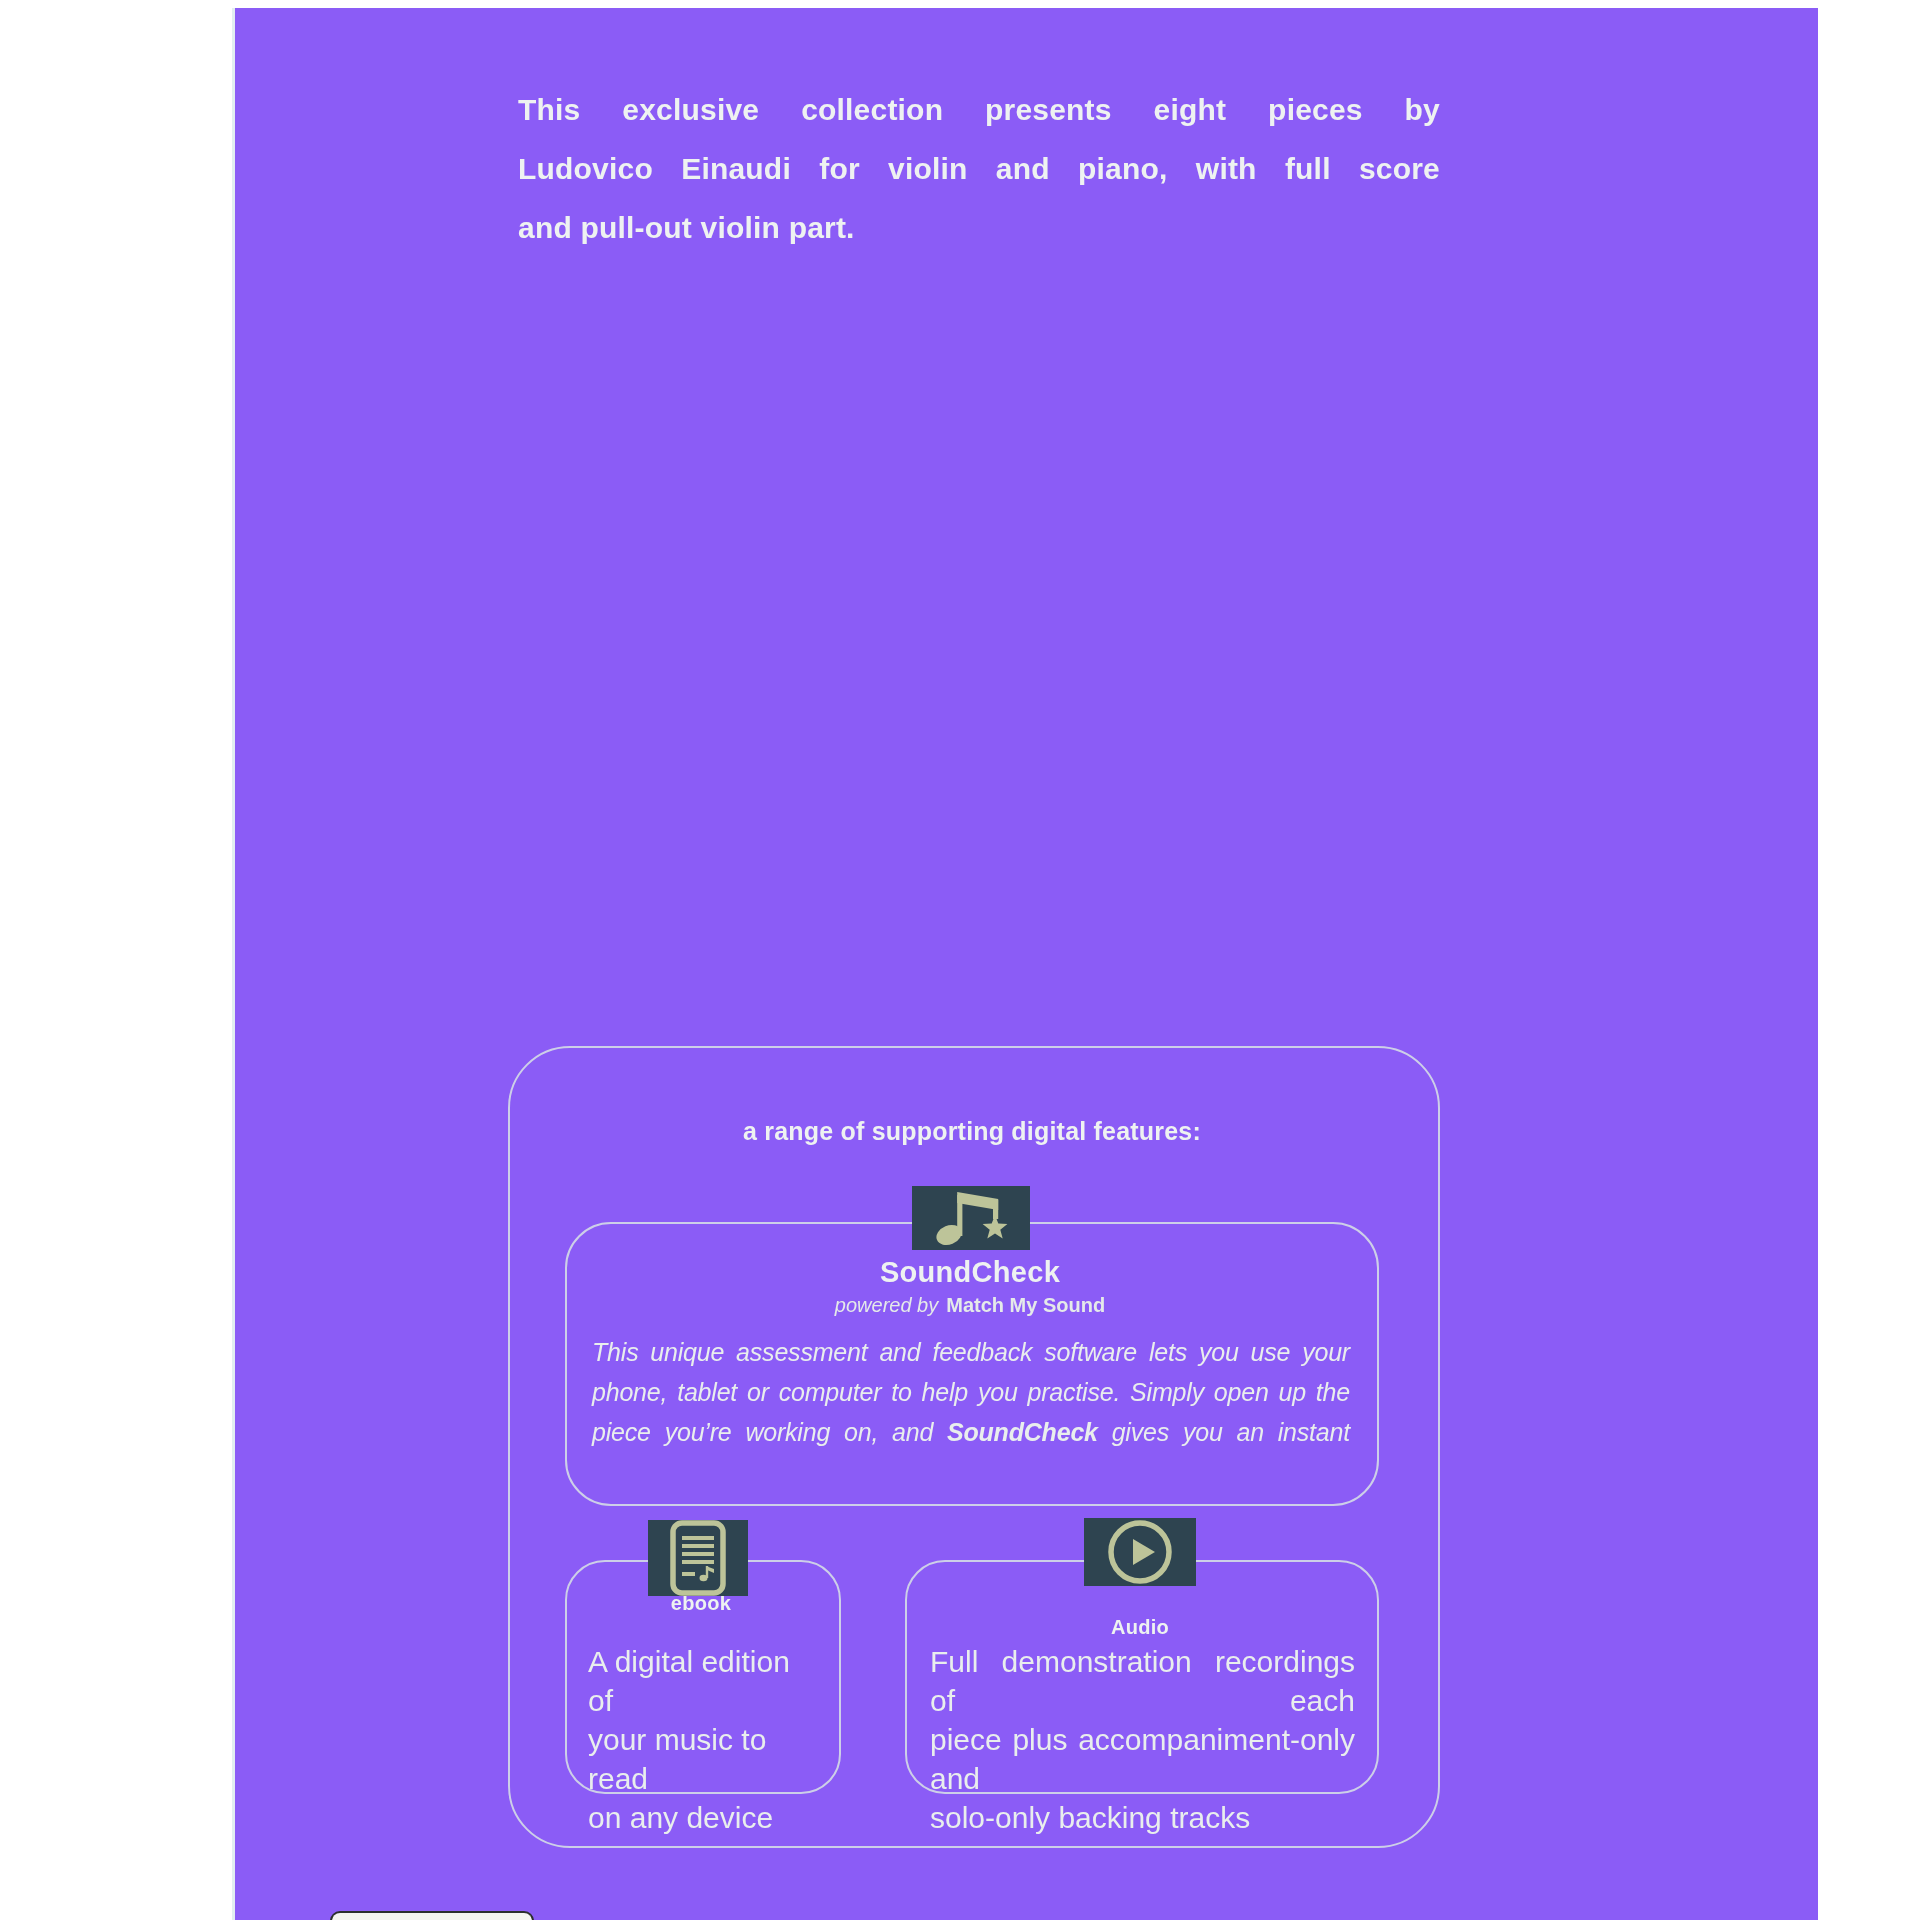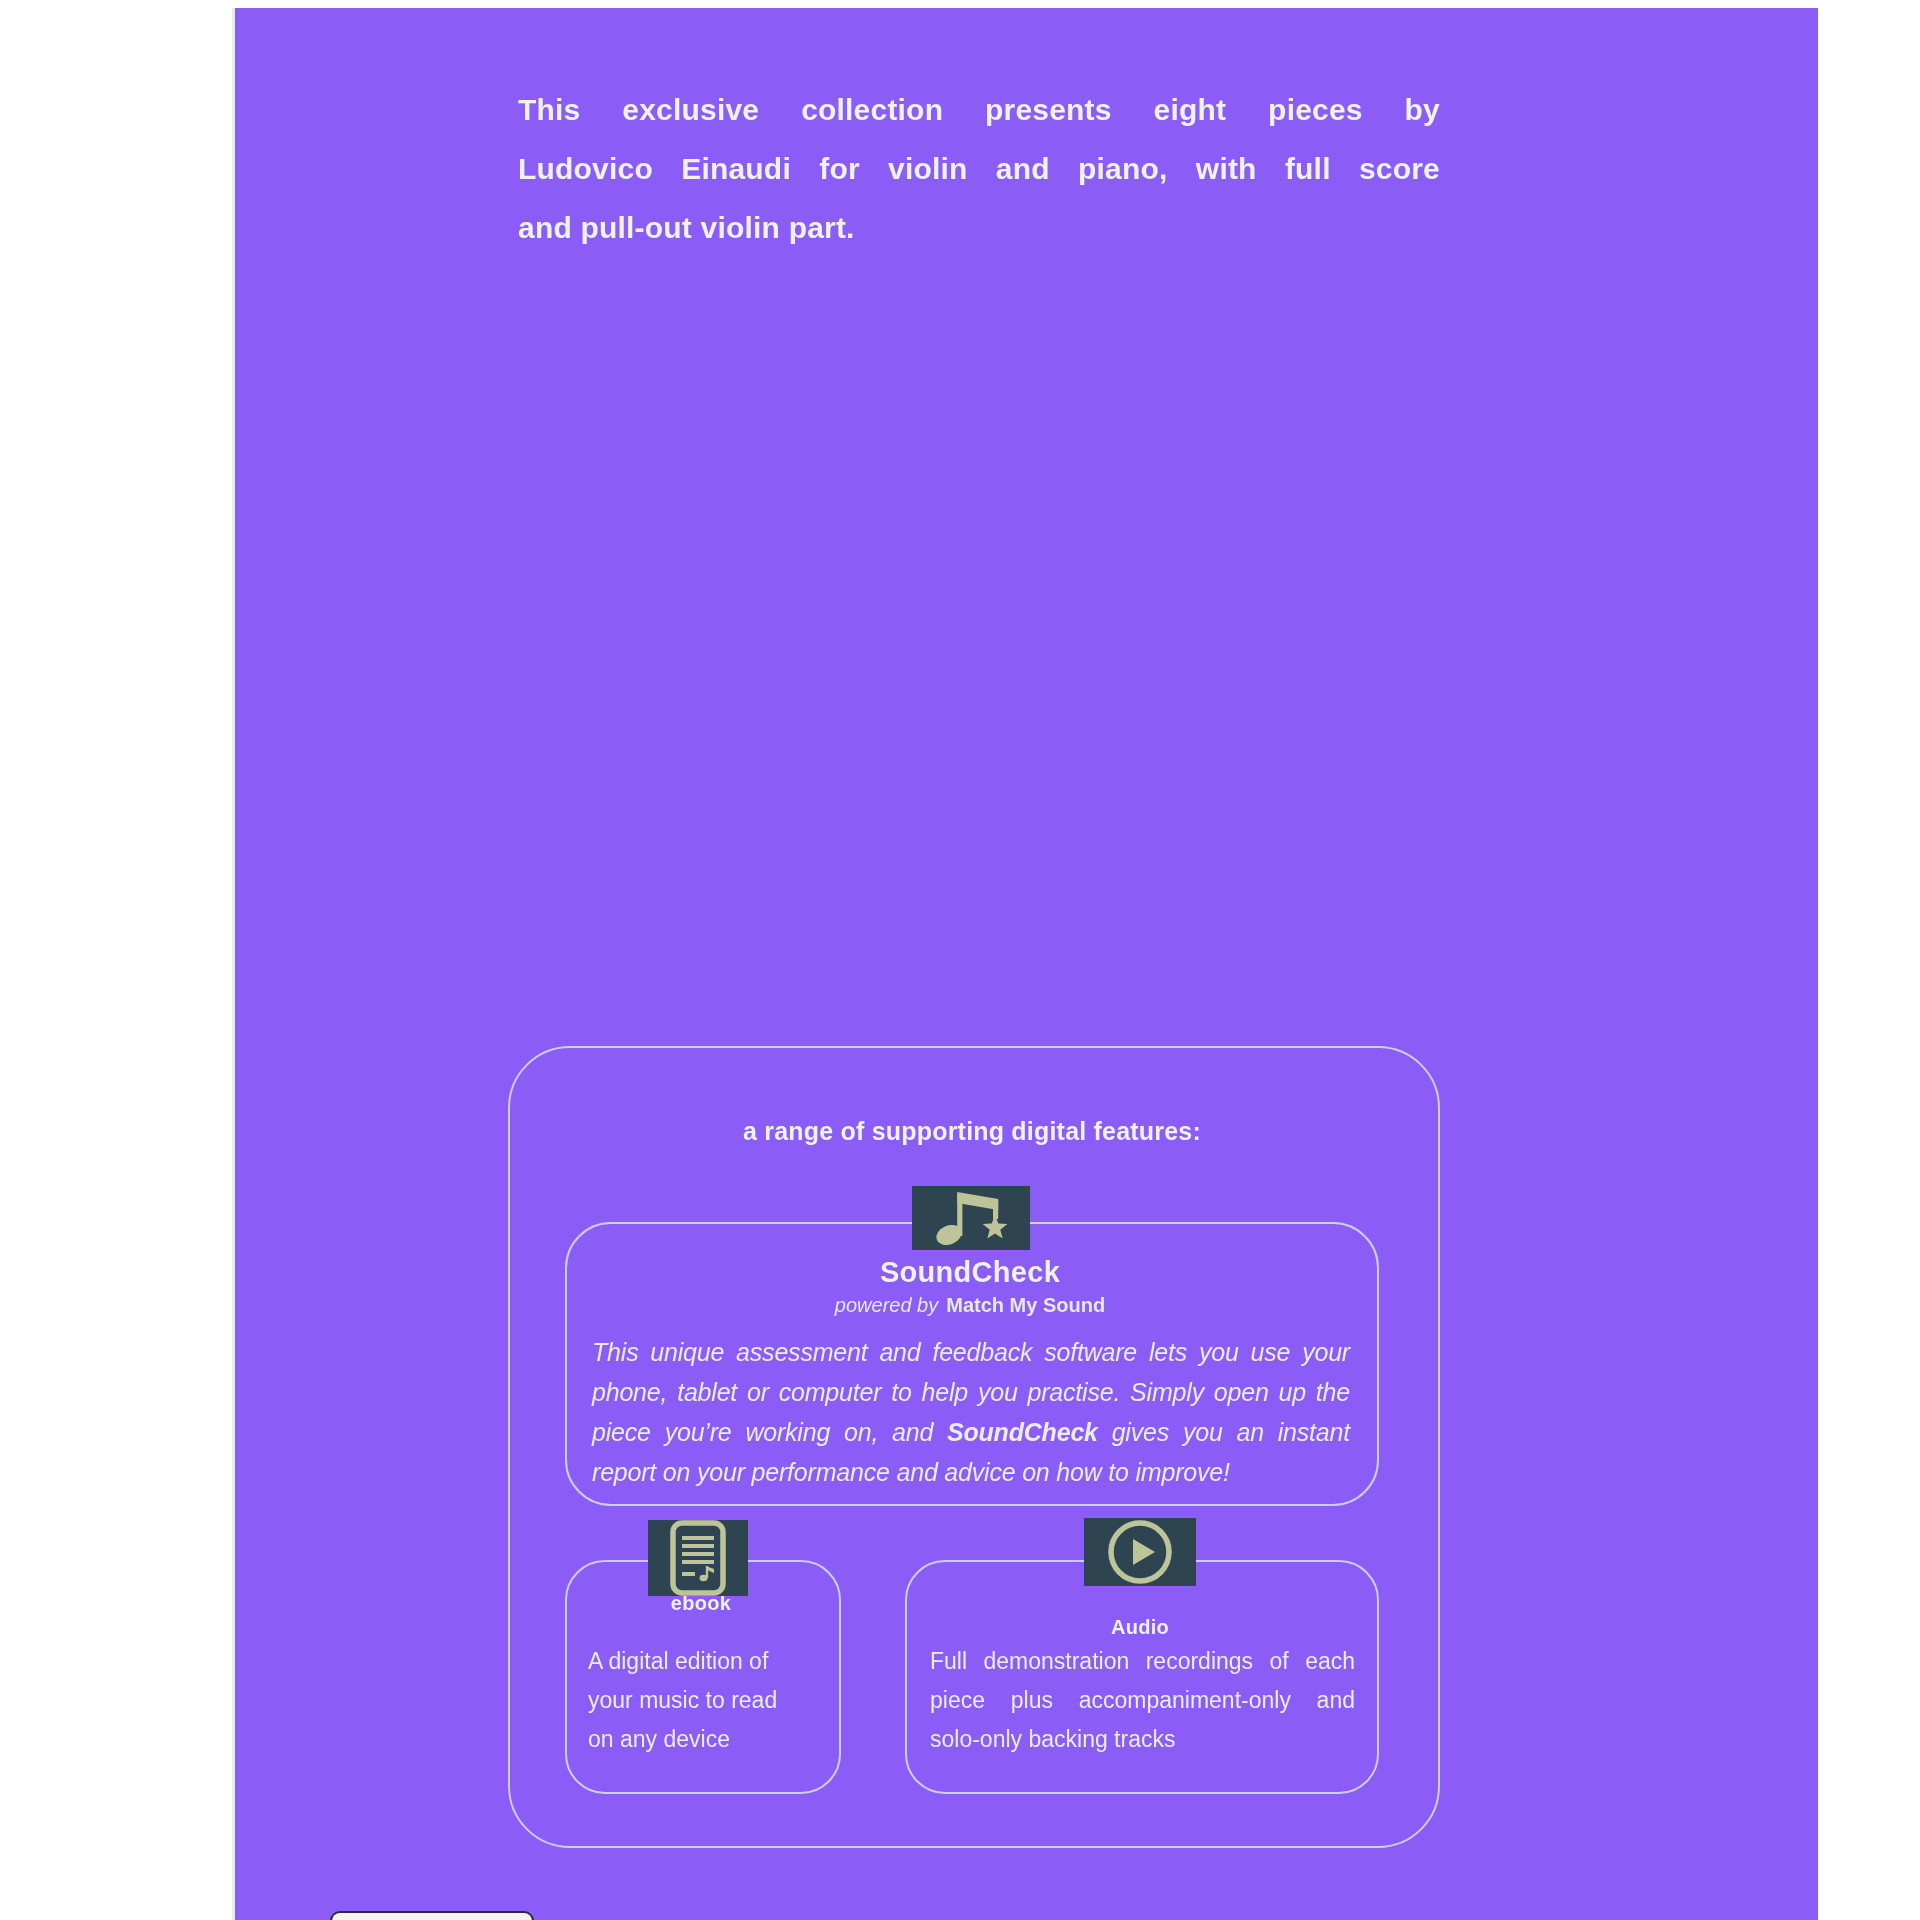--- a/index.html
+++ b/index.html
@@ -68,21 +68,21 @@
     color:#e9eeed;
     font-style:italic;
   }
   .sc-desc .b{font-weight:700;}
   .card-title{
     position:absolute;text-align:center;font-size:20px;font-weight:700;letter-spacing:.3px;
   }
   .ttl-ebook{left:565px;top:1592px;width:272px;}
   .ttl-audio{left:905px;top:1592px;width:470px;margin-top:24px;}
   .card-text{
-    font-size:23px;font-weight:400;line-height:39px;color:#e9eeed;position:absolute;
+    font-size:30px;font-weight:400;line-height:39px;color:#e9eeed;position:absolute;
   }
   .txt-ebook{left:588px;top:1642px;width:235px;text-align:left;}
   .txt-audio{left:930px;top:1642px;width:425px;}
   .sticker{
     position:absolute;left:330px;top:1911px;width:200px;height:12px;
     background:#f4f4f1;border:2px solid #2b2e2f;border-bottom:none;
     border-radius:10px 10px 0 0;
   }
   svg{display:block;}
 </style>
@@ -122,21 +122,20 @@
 <div class="sc-title txt">SoundCheck</div>
 
 <div class="powered">
   <span class="pfx">powered by</span><span class="brand">Match My Sound</span>
 </div>
 
 <div class="sc-desc">
   <div class="jline">This unique assessment and feedback software lets you use your</div>
   <div class="jline">phone, tablet or computer to help you practise. Simply open up the</div>
   <div class="jline"><span>piece you’re working on, and </span><span class="b">SoundCheck</span><span> gives you an instant</span></div>
-  <div>report on your performance and advice on how to improve!</div>
 </div>
 
 <div class="card card-ebook"></div>
 
 <span class="icon-holder holder-ebook">
   <svg width="56" height="76" viewBox="0 0 56 76">
     <rect x="3" y="3" width="50" height="70" rx="9" fill="none" stroke="#bdc499" stroke-width="5.5"></rect>
     <g fill="#bdc499">
       <rect x="12" y="16" width="32" height="4"></rect>
       <rect x="12" y="24" width="32" height="4"></rect>

